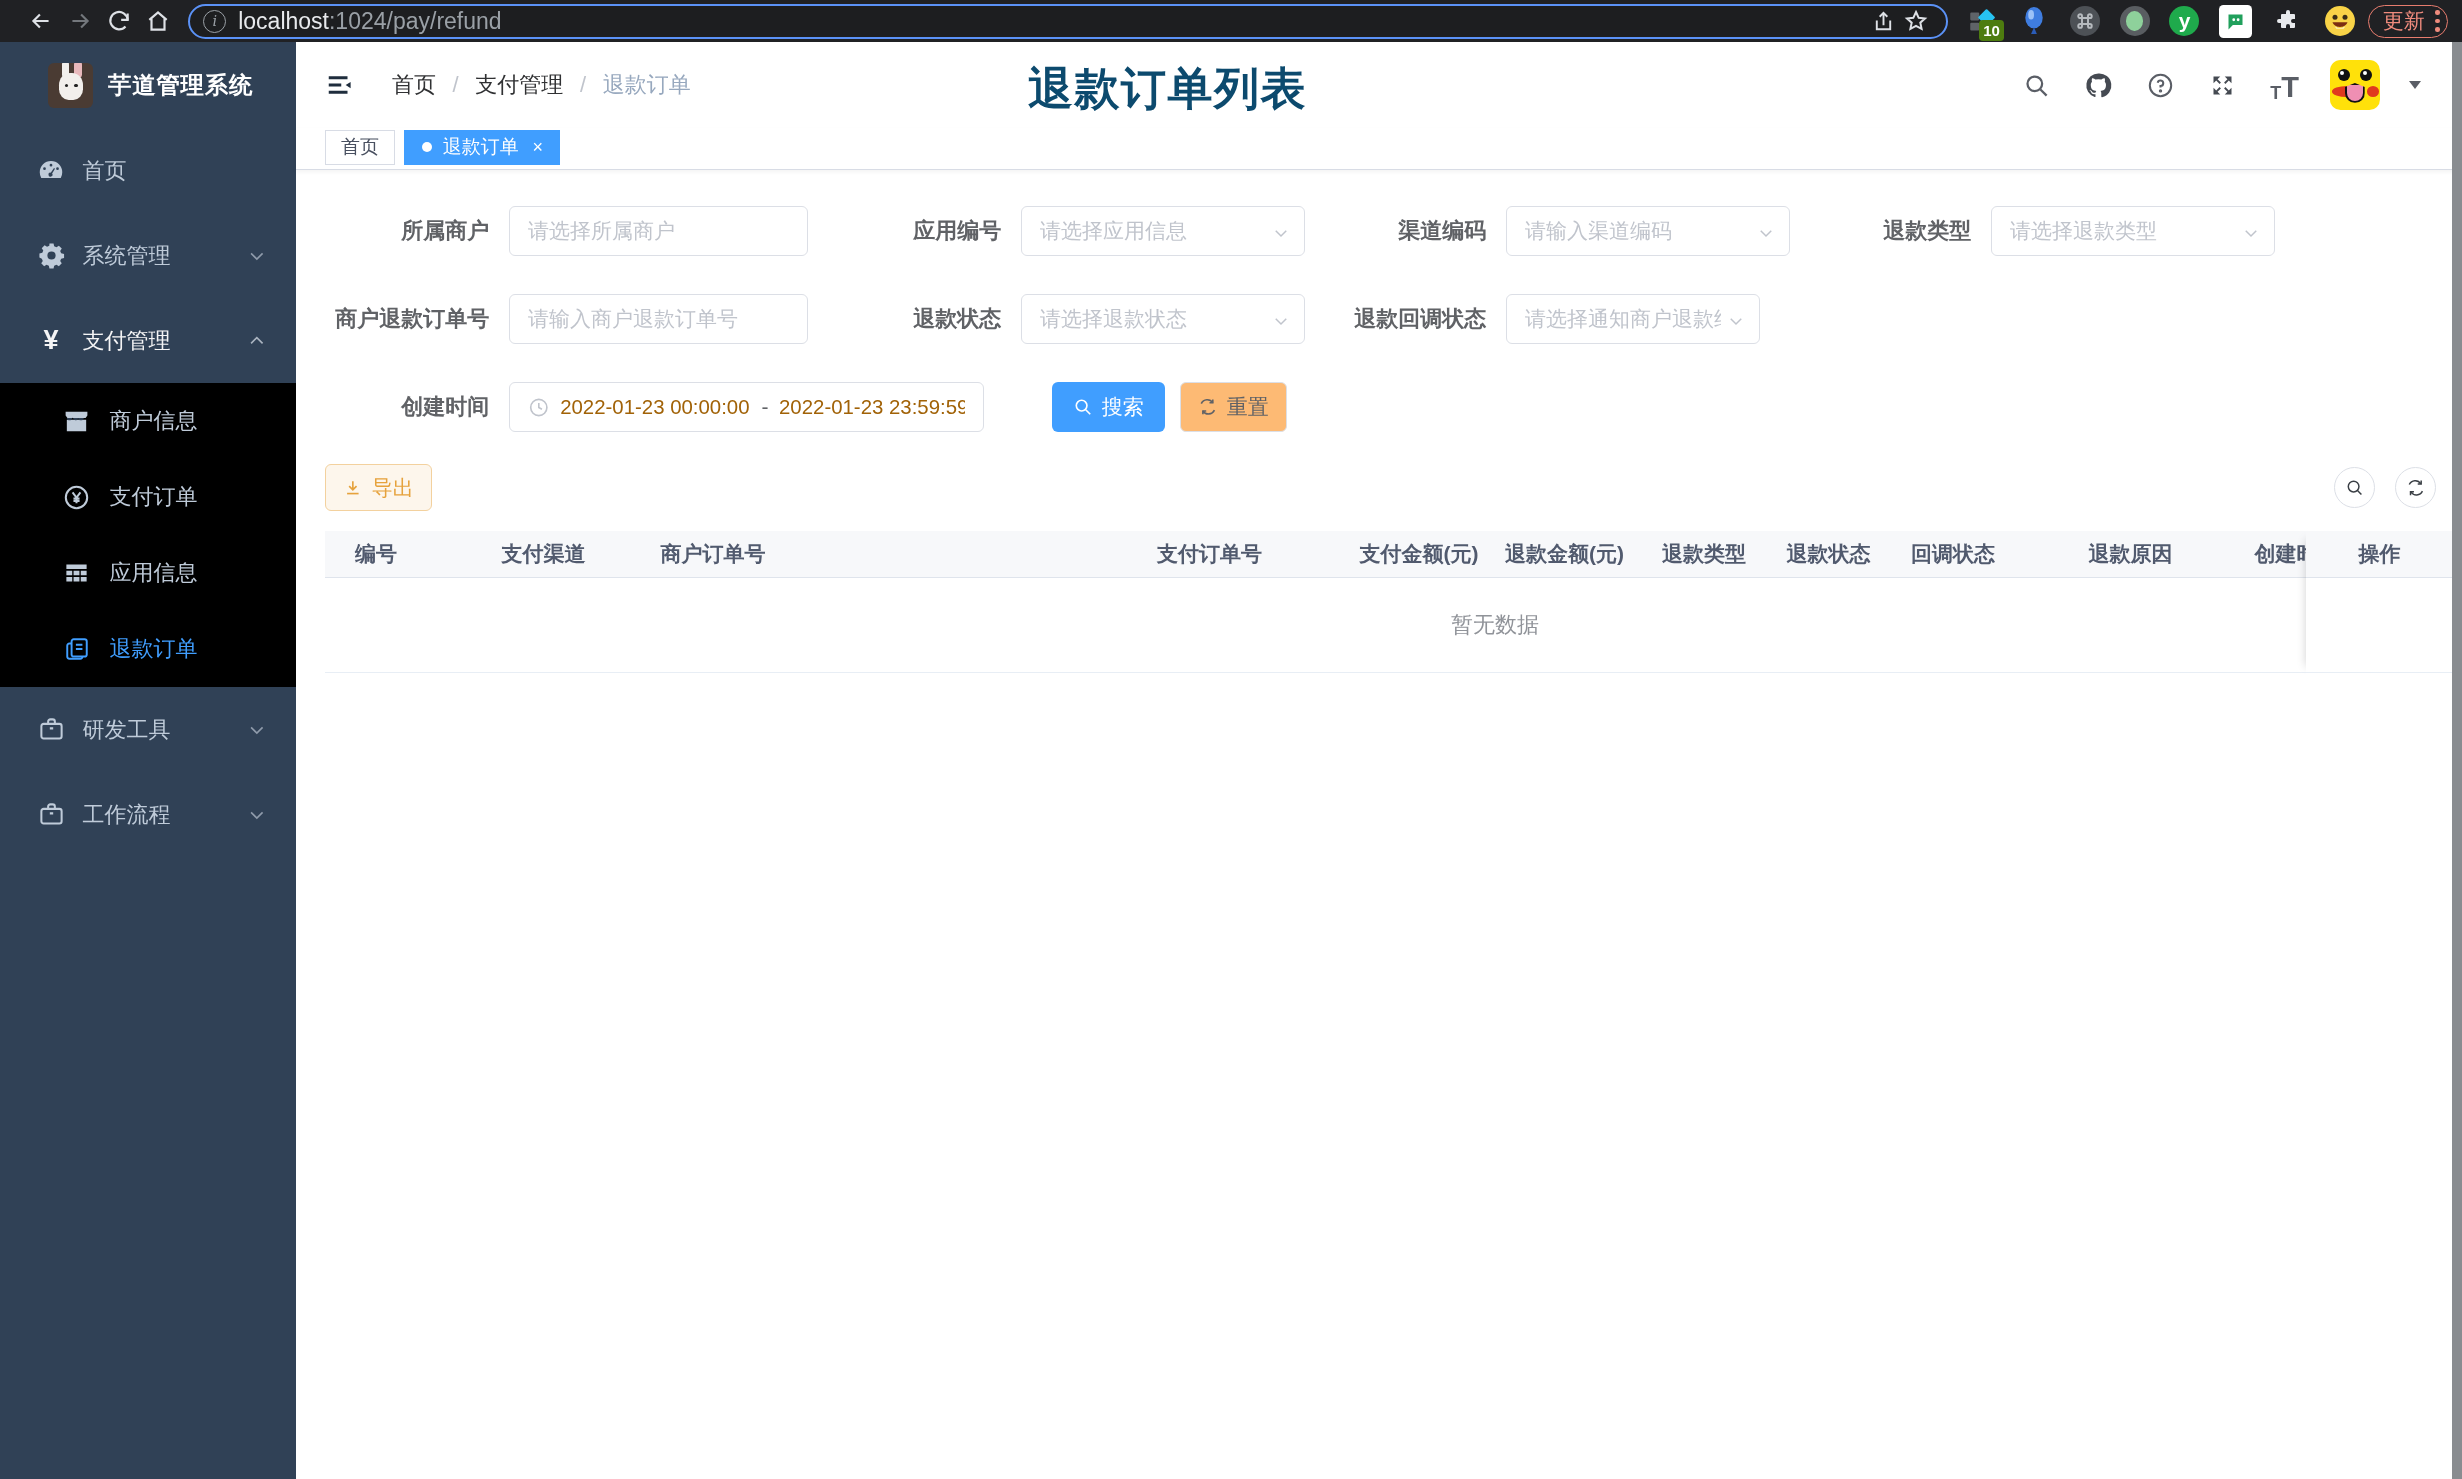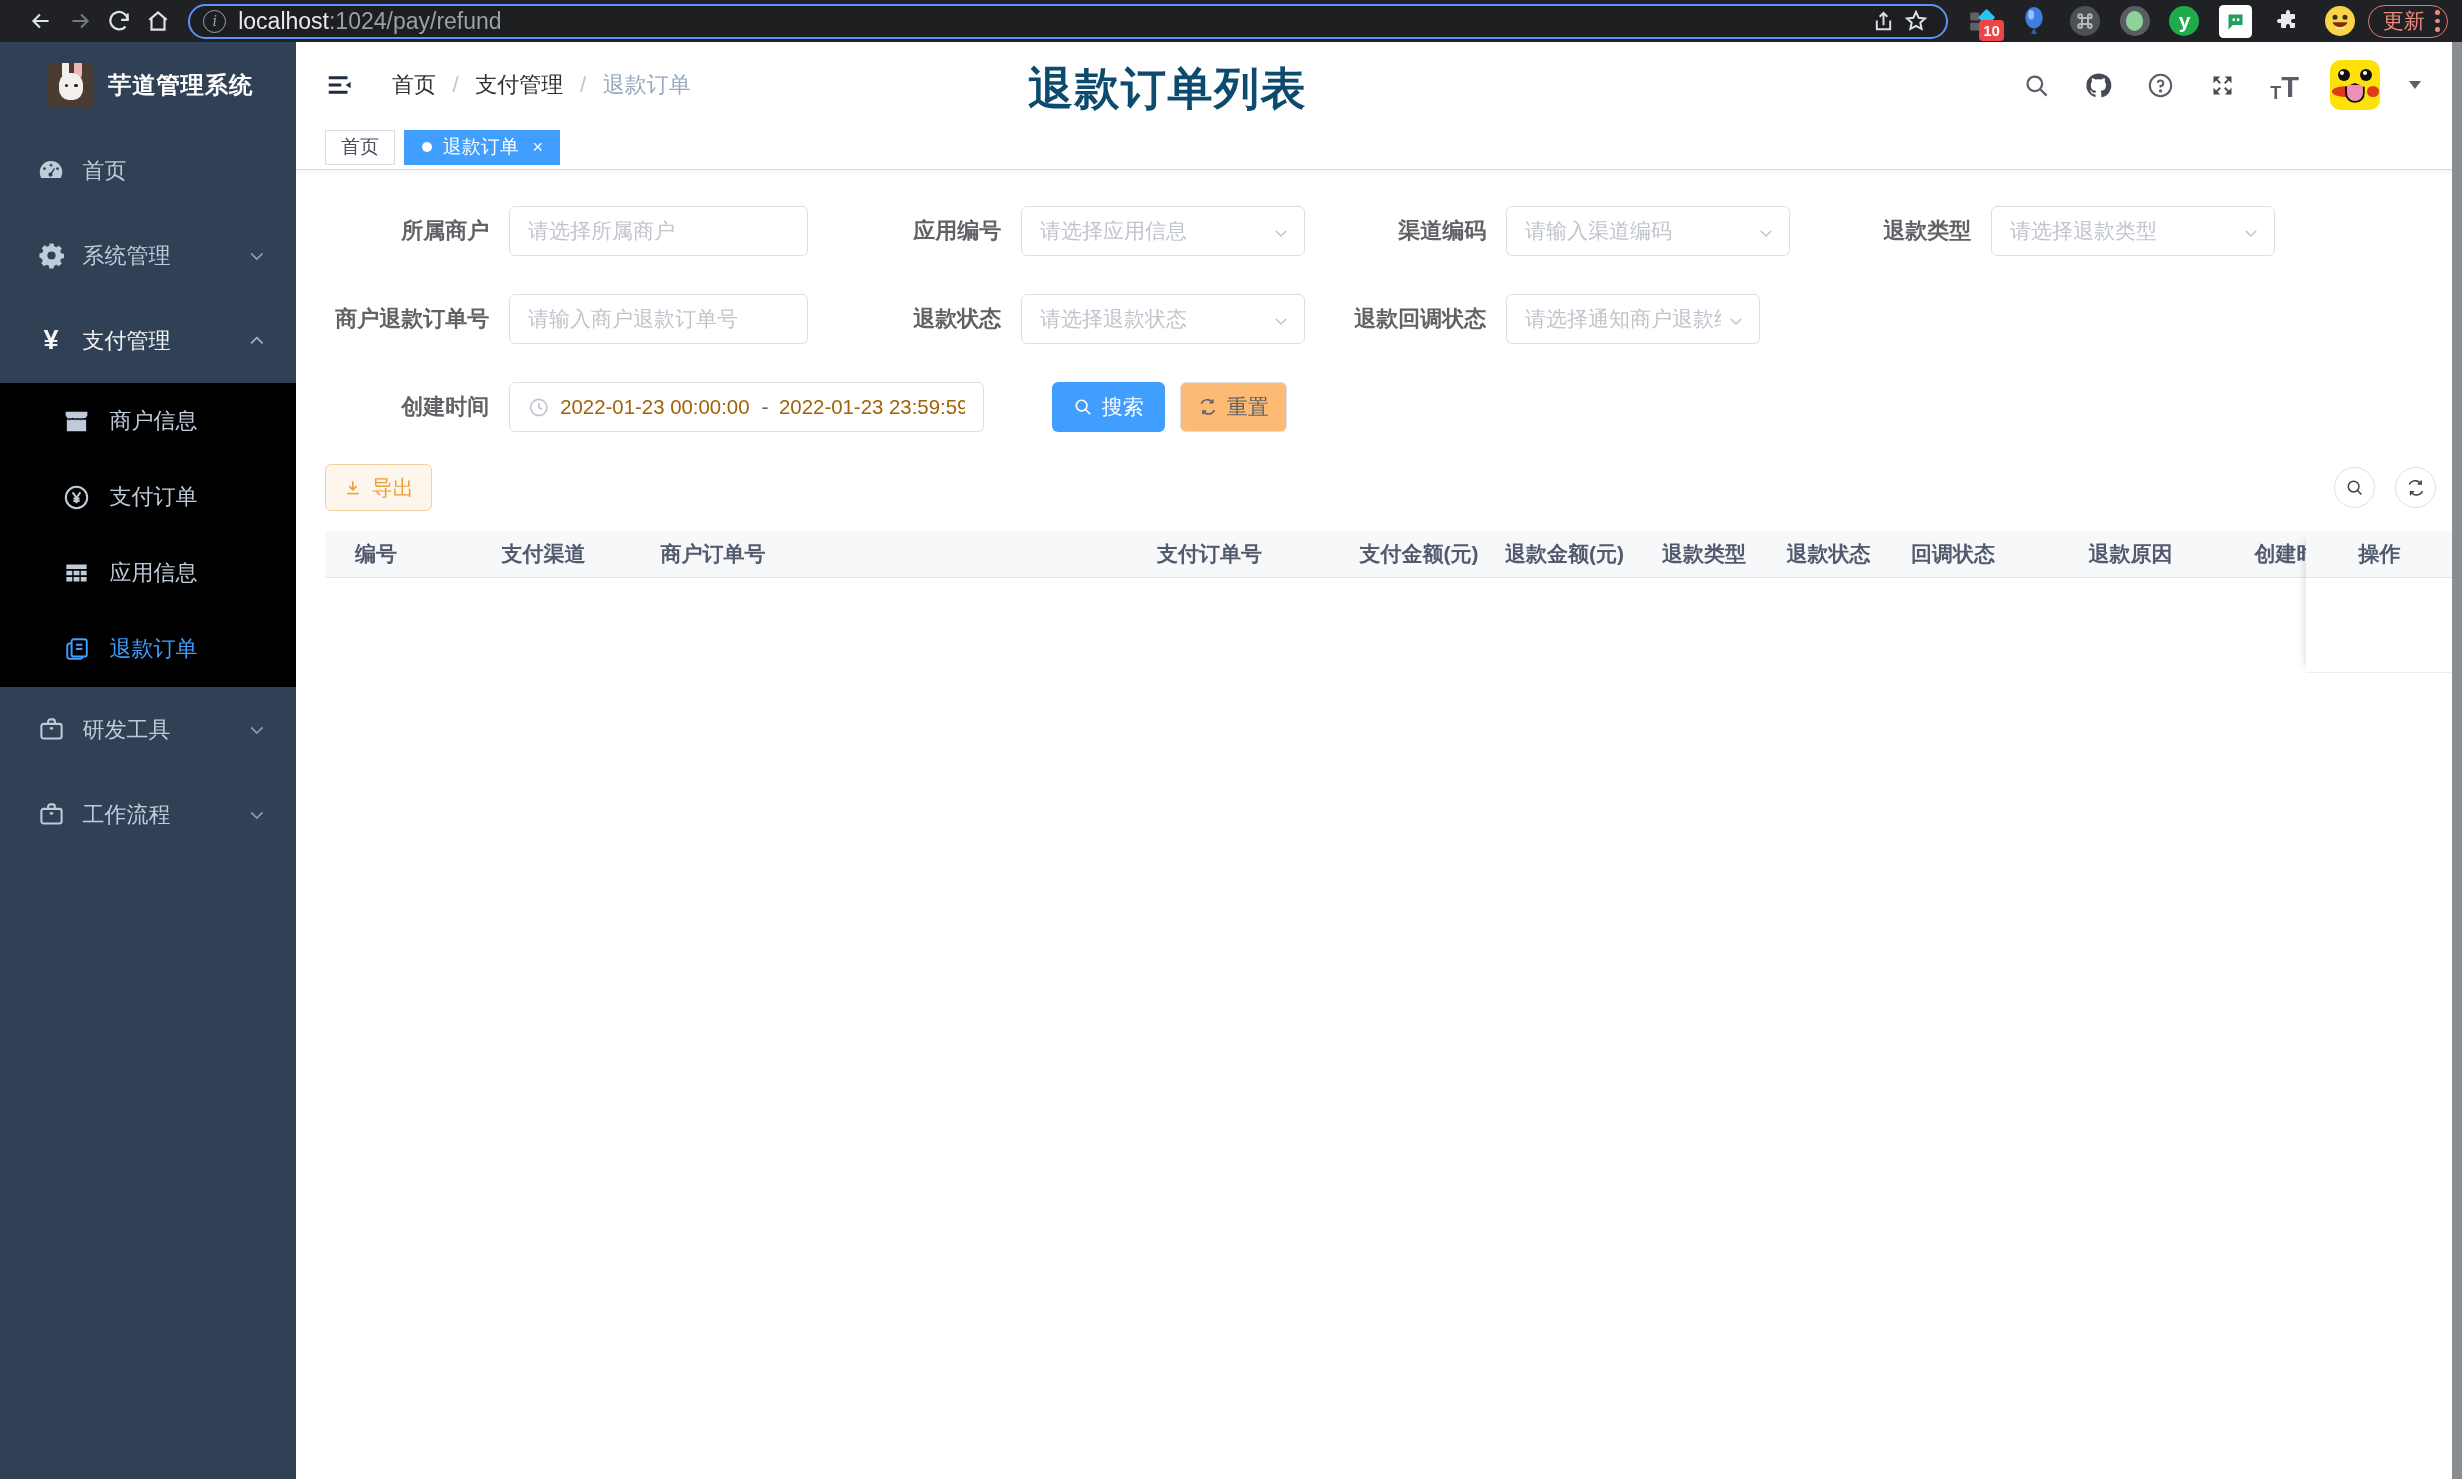--- a/index.html
+++ b/index.html
@@ -18,21 +18,21 @@
   .omnibox .info { width:23px; height:23px; border:1.9px solid #9aa0a6; border-radius:50%;
                    color:#9aa0a6; font-size:14.4px; display:flex; align-items:center; justify-content:center;
                    margin-right:12px; flex:0 0 auto; font-family:"DejaVu Serif",serif; font-style:italic; }
   .url { font-size:23px; white-space:nowrap; overflow:hidden; flex:1 1 auto; }
   .url .host { color:#e8eaed; }
   .url .rest { color:#9aa0a6; }
   .omni-ic { width:33px; height:33px; display:flex; align-items:center; justify-content:center; flex:0 0 auto; }
   .omni-ic svg { stroke:#dee1e6; }
   .ext-row { display:flex; align-items:center; gap:19.7px; flex:0 0 auto; margin-right:13.6px; }
   .ext { width:33px; height:33px; position:relative; display:flex; align-items:center; justify-content:center; }
-  .badge { position:absolute; right:-6px; bottom:-3px; background:#ef4444; color:#fff; font-size:15px;
+  .badge { position:absolute; right:-6px; bottom:-3px; background:#4d7c0f; color:#fff; font-size:15px;
            line-height:1; padding:3px 3.8px; border-radius:3.8px; font-weight:700; }
   .circle-ext { width:30px; height:30px; border-radius:50%; display:flex; align-items:center; justify-content:center; }
   .update-pill { display:flex; align-items:center; gap:10.6px; border:1.9px solid #e77c6e; border-radius:18px;
                  height:33px; padding:0 7.6px 0 13.6px; color:#ef8b7d; font-size:21px; flex:0 0 auto; }
   .vdots { display:flex; flex-direction:column; gap:3.8px; }
   .vdots i { width:4.5px; height:4.5px; border-radius:50%; background:#ef8b7d; }
 
   
   .sidebar { position:absolute; top:42px; left:0; width:296px; bottom:0; background:#304156; overflow:hidden; }
   .logo-row { height:86px; display:flex; align-items:center; padding-left:48px; }
@@ -544,20 +544,23 @@
           <span class="th c3">商户订单号</span>
           <span class="th c4">支付订单号</span>
           <span class="th c5">支付金额(元)</span>
           <span class="th c6">退款金额(元)</span>
           <span class="th c7">退款类型</span>
           <span class="th c8">退款状态</span>
           <span class="th c9">回调状态</span>
           <span class="th c10">退款原因</span>
           <span class="th c11">创建时间</span>
         </div>
+        <div class="tbody-empty">
+          <span class="empty-text">暂无数据</span>
+        </div>
         <div class="op-col">
           <div class="op-head">操作</div>
           <div class="op-body"></div>
         </div>
       </div>
 
     </div>
   </div>
 
   <div class="edge-strip"></div>

